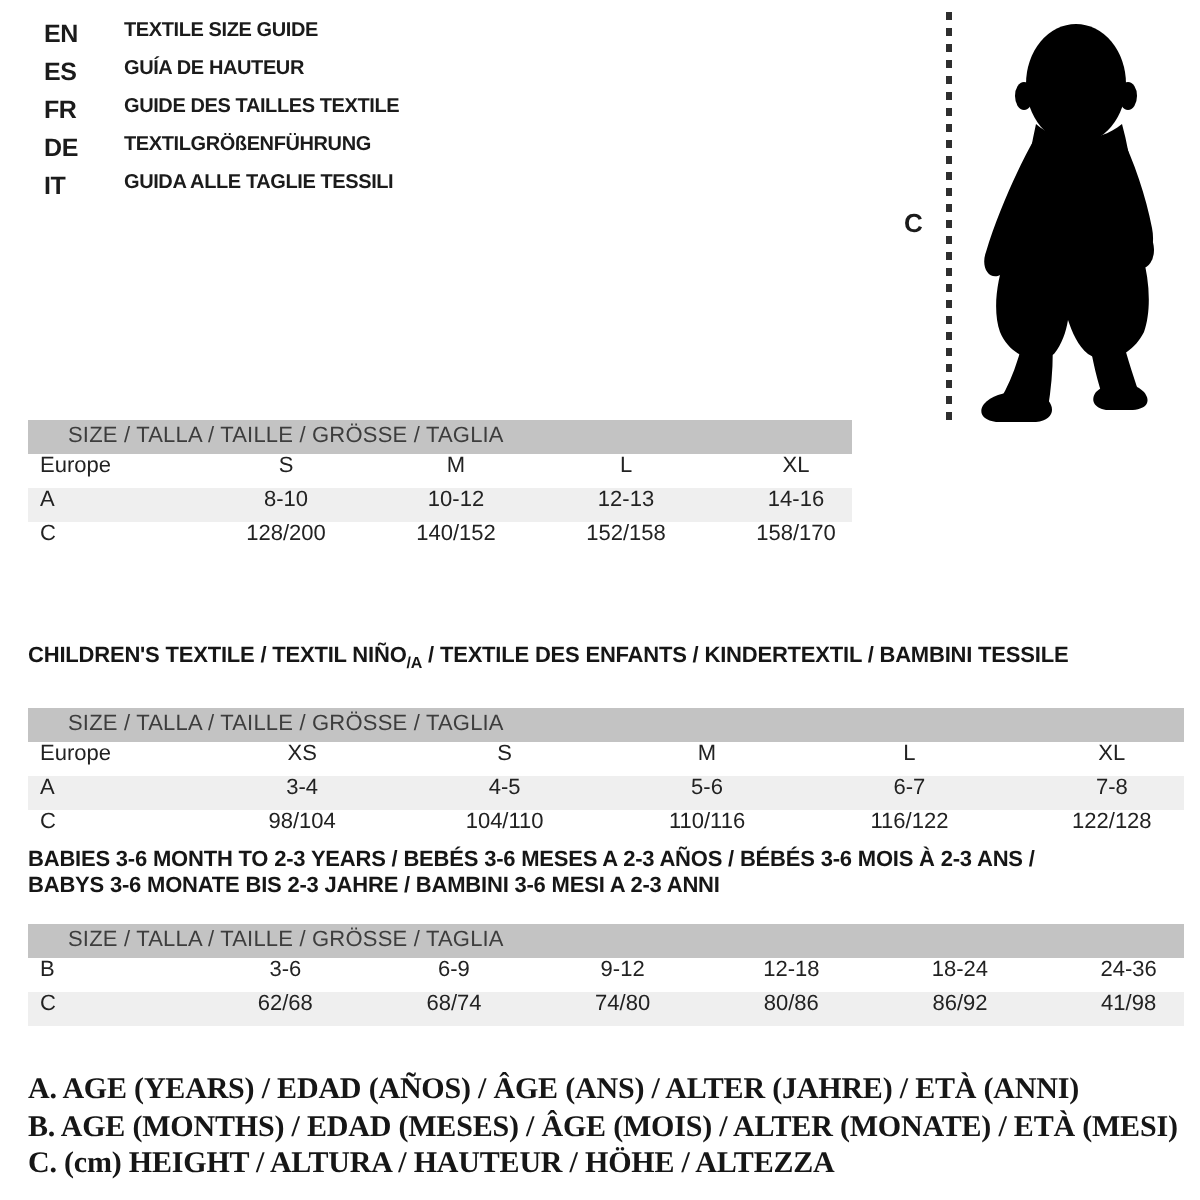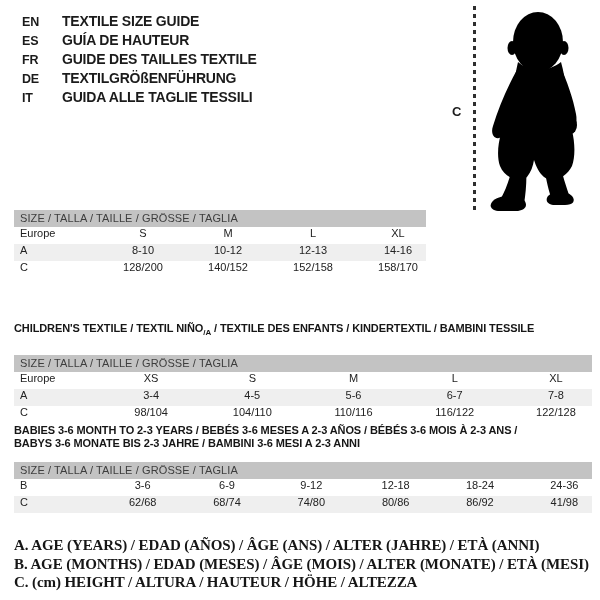--- a/index.html
+++ b/index.html
@@ -8,23 +8,23 @@
     background: #ffffff;
     position: relative;
     font-family: "Liberation Sans", sans-serif;
     color: #1b1b1b;
     overflow: hidden;
     -webkit-font-smoothing: antialiased;
   }
 
   
   .lang-block { position: absolute; left: 22px; top: 10px; }
-  .lang-row { display: flex; height: 19px; align-items: flex-end; }
+  .lang-row { display: flex; height: 19px; align-items: flex-start; }
   .lang-code { width: 40px; font-weight: bold; font-size: 12.5px; letter-spacing: -0.2px; }
-  .lang-label { font-weight: bold; font-size: 14px; letter-spacing: -0.2px; }
+  .lang-label { font-weight: bold; font-size: 10px; letter-spacing: -0.2px; }
 
   
   .figure { position: absolute; left: 440px; top: 4px; width: 160px; height: 212px; }
   .height-line {
     position: absolute; left: 33px; top: 2px; width: 3px; height: 206px;
     background: repeating-linear-gradient(to bottom, #2e2e2e 0 4px, transparent 4px 8px);
   }
   .height-label {
     position: absolute; left: 12px; top: 100px;
     font-weight: bold; font-size: 13px;
@@ -40,21 +40,21 @@
   .sec-title {
     font-weight: bold; font-size: 11px; letter-spacing: -0.1px;
     color: #161616; line-height: 13px;
   }
   .title-gap-1 { margin-bottom: 16px; }
   .title-gap-2 { margin-bottom: 12px; }
   .sub { font-size: 8px; vertical-align: sub; font-weight: bold; }
 
   .size-bar {
     background: #c3c3c3; height: 17px; line-height: 17px;
-    font-size: 11px; color: #3d3d3d; padding-left: 6px;
+    font-size: 11px; color: #3d3d3d; padding-left: 20px;
     letter-spacing: 0.1px;
   }
   .trow { display: flex; height: 17px; font-size: 11px; color: #222; gap: 29px; }
   .trow.shaded { background: #efefef; }
   .tlabel { width: 72px; padding-left: 6px; box-sizing: border-box; }
   .tcell { flex: 1; text-align: center; }
 
   
   .notes { position: absolute; left: 14px; top: 536px; }
   .note-line {

